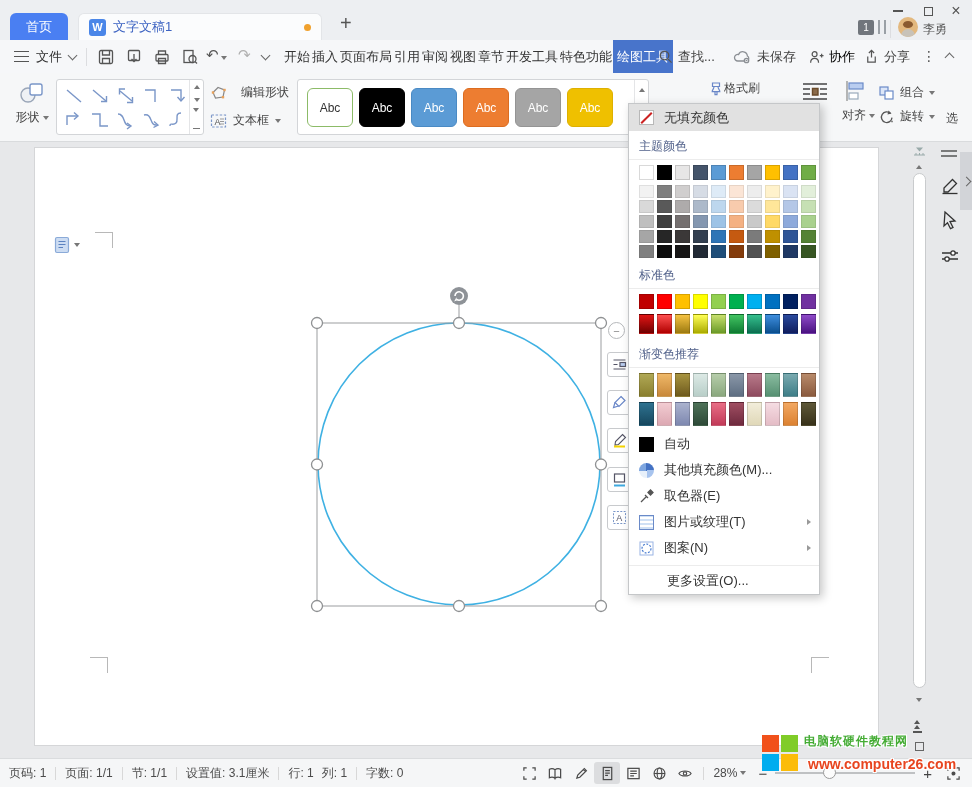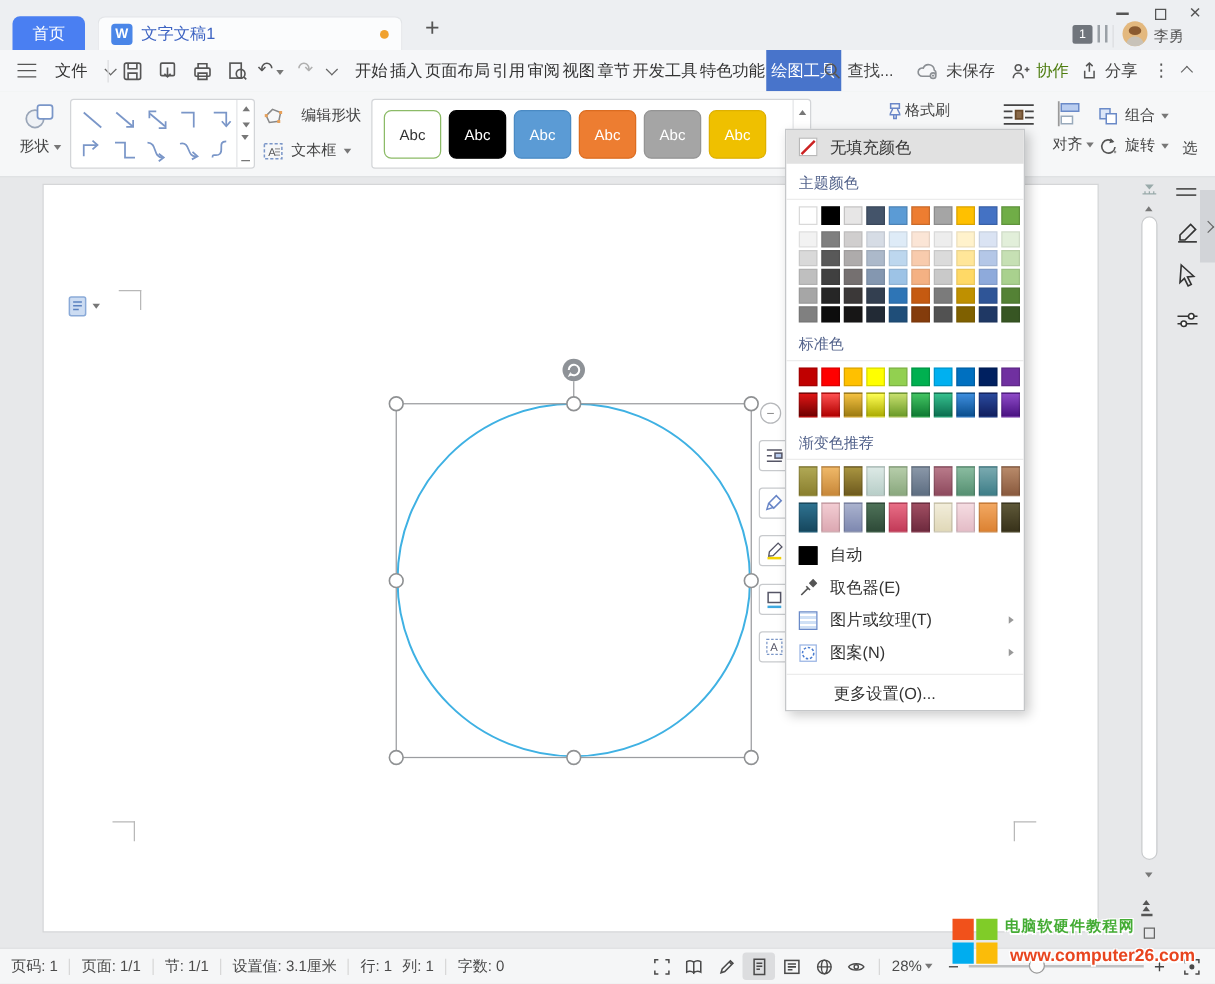--- a/index.html
+++ b/index.html
@@ -101,21 +101,21 @@
     </div>
   <div class="winbtn" style="left:944px;font-size:16px">×</div>
   <div class="badge1">1</div>
   <div class="bars"></div>
   <div class="abs qdiv" style="left:890px;top:20px"></div>
   <div class="avatar"></div>
   <div class="abs" style="left:923px;top:21px;font-size:12px;color:#555">李勇</div>
 </div>
 
 <div class="menubar">
-  <div class="abs flex" style="left:14px;top:0;height:33px;gap:15px">
+  <div class="abs flex" style="left:14px;top:0;height:33px;gap:7px">
     <span class="hamb"></span>
     <span style="font-size:13px">文件</span>
     <span class="chev-d" style="margin-top:-3px"></span>
   </div>
   <div class="abs qdiv" style="left:86px;top:8px"></div>
 
   <div class="abs" style="left:97px;top:8px">
     <svg width="18" height="18" viewBox="0 0 18 18" fill="none" stroke="#555" stroke-width="1.3">
         <rect x="2.5" y="2.5" width="13" height="13" rx="1.5"></rect>
         <path d="M5.5 2.5v4.5h7V2.5M5.5 15.5v-5h7v5"></path>
@@ -173,21 +173,21 @@
         <circle cx="13.5" cy="11.5" r="2.2" fill="#f6f7f9"></circle>
         <path d="M12.6 11.5h1.8"></path>
       </svg>
     <span style="color:#444">未保存</span>
   </div>
   <div class="abs flex" style="left:808px;top:0;height:33px;gap:5px">
     <svg width="16" height="16" viewBox="0 0 17 17" fill="none" stroke="#555" stroke-width="1.3">
         <circle cx="7" cy="5.5" r="2.6"></circle>
         <path d="M2.8 14.5c0-3 2-4.6 4.2-4.6s4.2 1.6 4.2 4.6M12.5 7h4M14.5 5v4"></path>
       </svg>
-    <span style="color:#4d7c0f">协作</span>
+    <span style="color:#000000">协作</span>
   </div>
   <div class="abs flex" style="left:864px;top:0;height:33px;gap:5px">
     <svg width="15" height="15" viewBox="0 0 16 16" fill="none" stroke="#555" stroke-width="1.3">
         <path d="M4 8v6h8V8M8 1.5V9M5.2 4.2L8 1.5l2.8 2.7"></path>
       </svg>
     <span style="color:#444">分享</span>
   </div>
   <div class="abs" style="left:922px;top:8px;font-size:14px;color:#555">⋮</div>
   <div class="abs chev-u" style="left:946px;top:14px"></div>
 </div>
@@ -539,20 +539,24 @@
       <div class="sw" style="background: linear-gradient(rgb(242, 237, 218), rgb(224, 216, 184));"></div>
       <div class="sw" style="background: linear-gradient(rgb(245, 220, 226), rgb(228, 188, 198));"></div>
       <div class="sw" style="background: linear-gradient(rgb(242, 168, 98), rgb(220, 130, 50));"></div>
       <div class="sw" style="background: linear-gradient(rgb(94, 88, 56), rgb(56, 50, 26));"></div>
     </div>
   <div class="dd-mi">
     <span class="ic15" style="background:#000;border:1px solid #000"></span>
     <span>自动</span>
   </div>
   <div class="dd-mi">
+    <span class="ic15" style="border-radius:50%;background:conic-gradient(#4472C4 0 25%, #A8C4EE 0 50%, #E8F0FA 0 75%, #7EA6E0 0)"></span>
+    <span>其他填充颜色(M)...</span>
+  </div>
+  <div class="dd-mi">
     <svg class="ic15" viewBox="0 0 15 15" fill="none" stroke="#555" stroke-width="1.3">
         <path d="M2 13l5.5-5.5M6 6l3 3"></path>
         <path d="M9 3.5L11.5 1l2.5 2.5L11.5 6z" fill="#555"></path>
       </svg>
     <span>取色器(E)</span>
   </div>
   <div class="dd-mi">
     <span class="ic15" style="border:1px solid #6a8ac8;background:repeating-linear-gradient(0deg,#cfe0f5 0 2px,#fff 2px 4px)"></span>
     <span>图片或纹理(T)</span>
     <span class="sub tri-r"></span>

